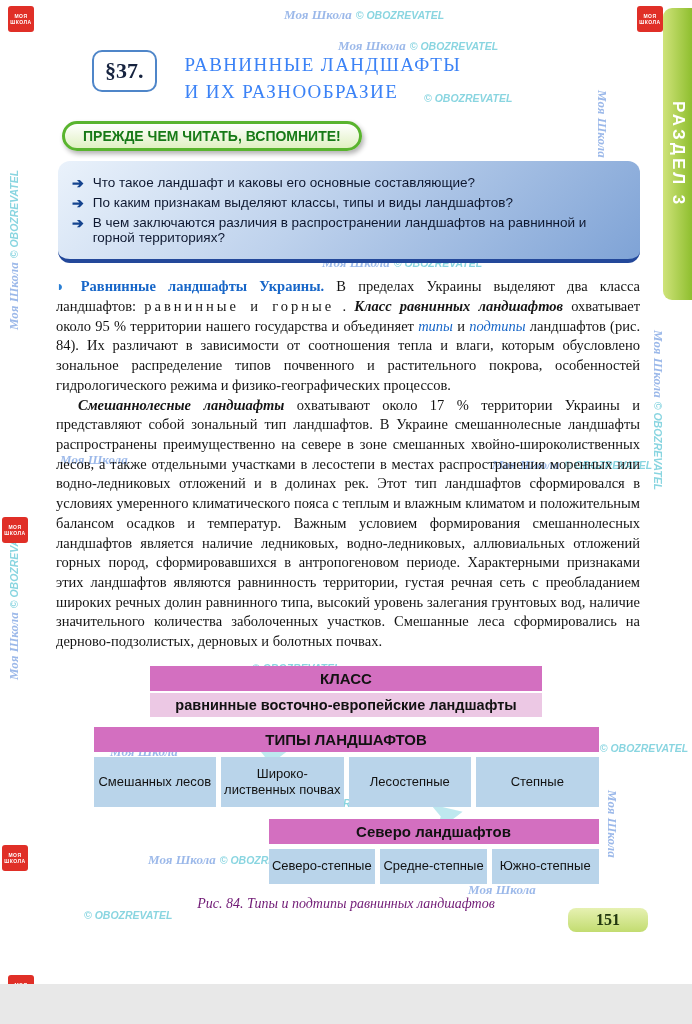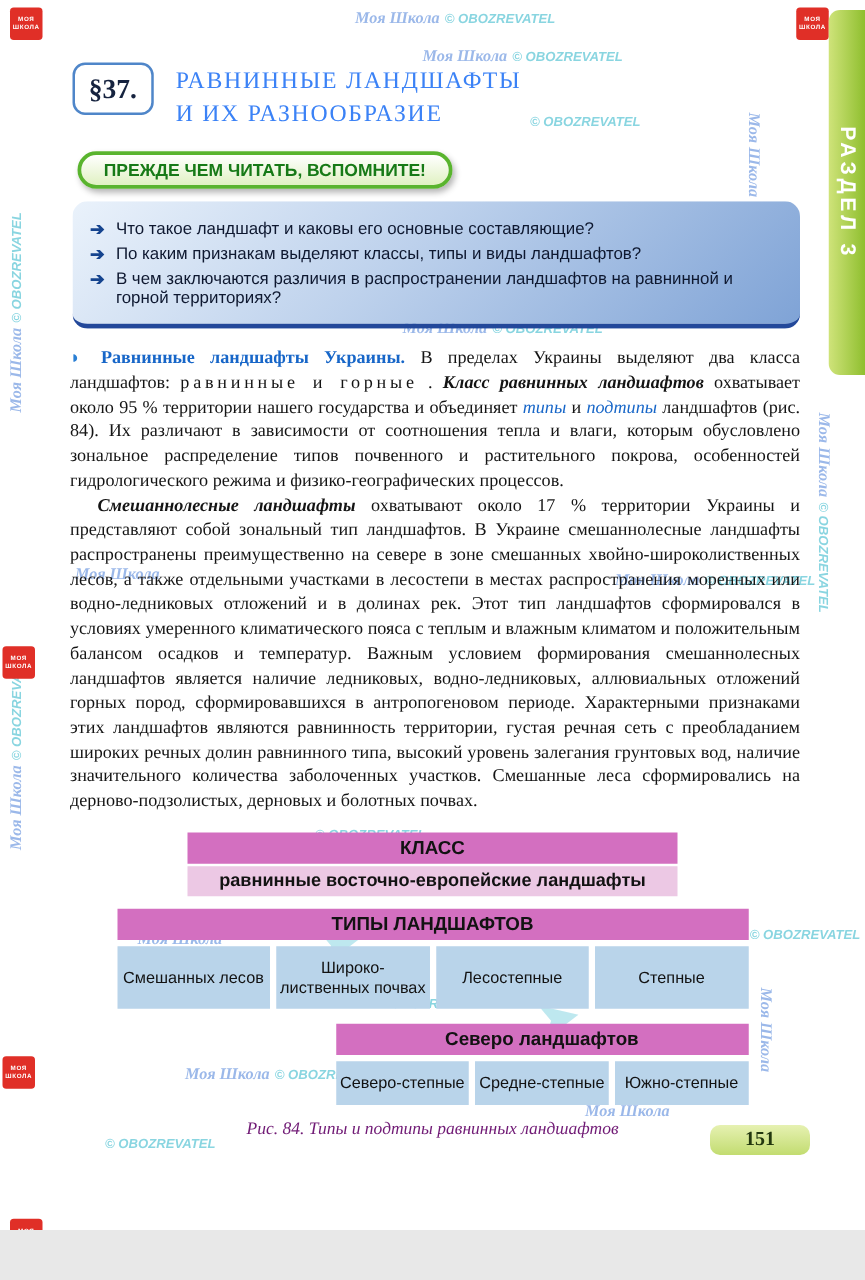--- a/index.html
+++ b/index.html
@@ -23,21 +23,21 @@
   .side-tab{
     position:absolute;top:8px;right:0;width:29px;height:292px;z-index:7;
     background:linear-gradient(90deg,#cfe37a,#8fbf2f);border-radius:9px 0 0 9px;
     display:flex;align-items:center;justify-content:center;
   }
   .side-tab span{
     writing-mode:vertical-rl;color:#fff;font:bold 17px "Liberation Sans",sans-serif;
     letter-spacing:3px;
   }
   
-  .header{display:flex;align-items:flex-start;gap:18px;padding:50px 0 0 58px;position:relative;z-index:8;}
+  .header{display:flex;align-items:flex-start;gap:28px;padding:50px 0 0 92px;position:relative;z-index:8;}
   .section-badge{
     border:2px solid #4f86c9;border-radius:10px;padding:6px 11px;
     font-weight:bold;font-size:22px;color:#16233f;background:#fff;
   }
   .page-title{
     margin:2px 0 0;font-size:19px;font-weight:normal;letter-spacing:1.4px;
     color:#3b82f6;line-height:1.4;
   }
   .page-title span{display:block;}
   
@@ -88,21 +88,21 @@
     flex:1;background:var(--box-blue,#b9d4ea);text-align:center;
     font-size:13px;line-height:1.25;color:#121212;
     padding:9px 2px;display:flex;align-items:center;justify-content:center;
   }
   .subtypes-wrap{width:330px;margin-left:auto;margin-top:12px;}
   .fig-caption{
     text-align:center;margin-top:12px;font:italic 14px "Liberation Serif",serif;color:#701a75;
   }
   
   .page-number{
-    position:absolute;right:44px;bottom:60px;z-index:8;
+    position:absolute;right:44px;bottom:52px;z-index:8;
     background:linear-gradient(180deg,#e6f1b2,#c2dc70);
     padding:3px 28px;border-radius:8px;
     font:bold 16px "Liberation Serif",serif;color:#23380f;
   }
 </style>
 </head>
 <body>
 
 <div class="page">
 

